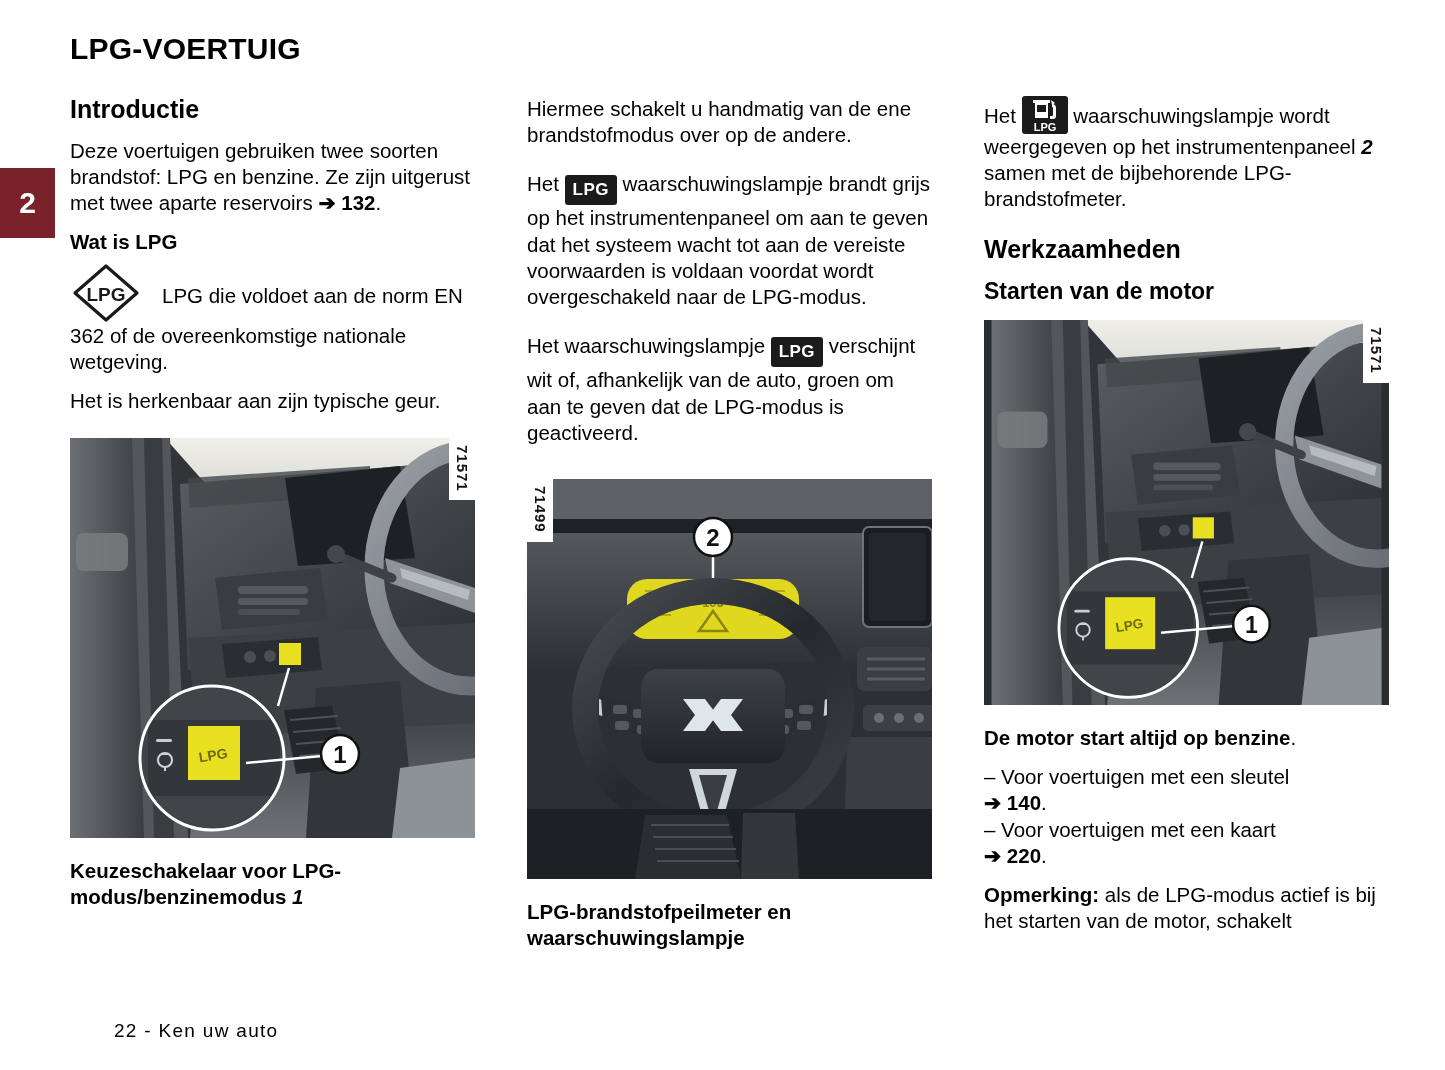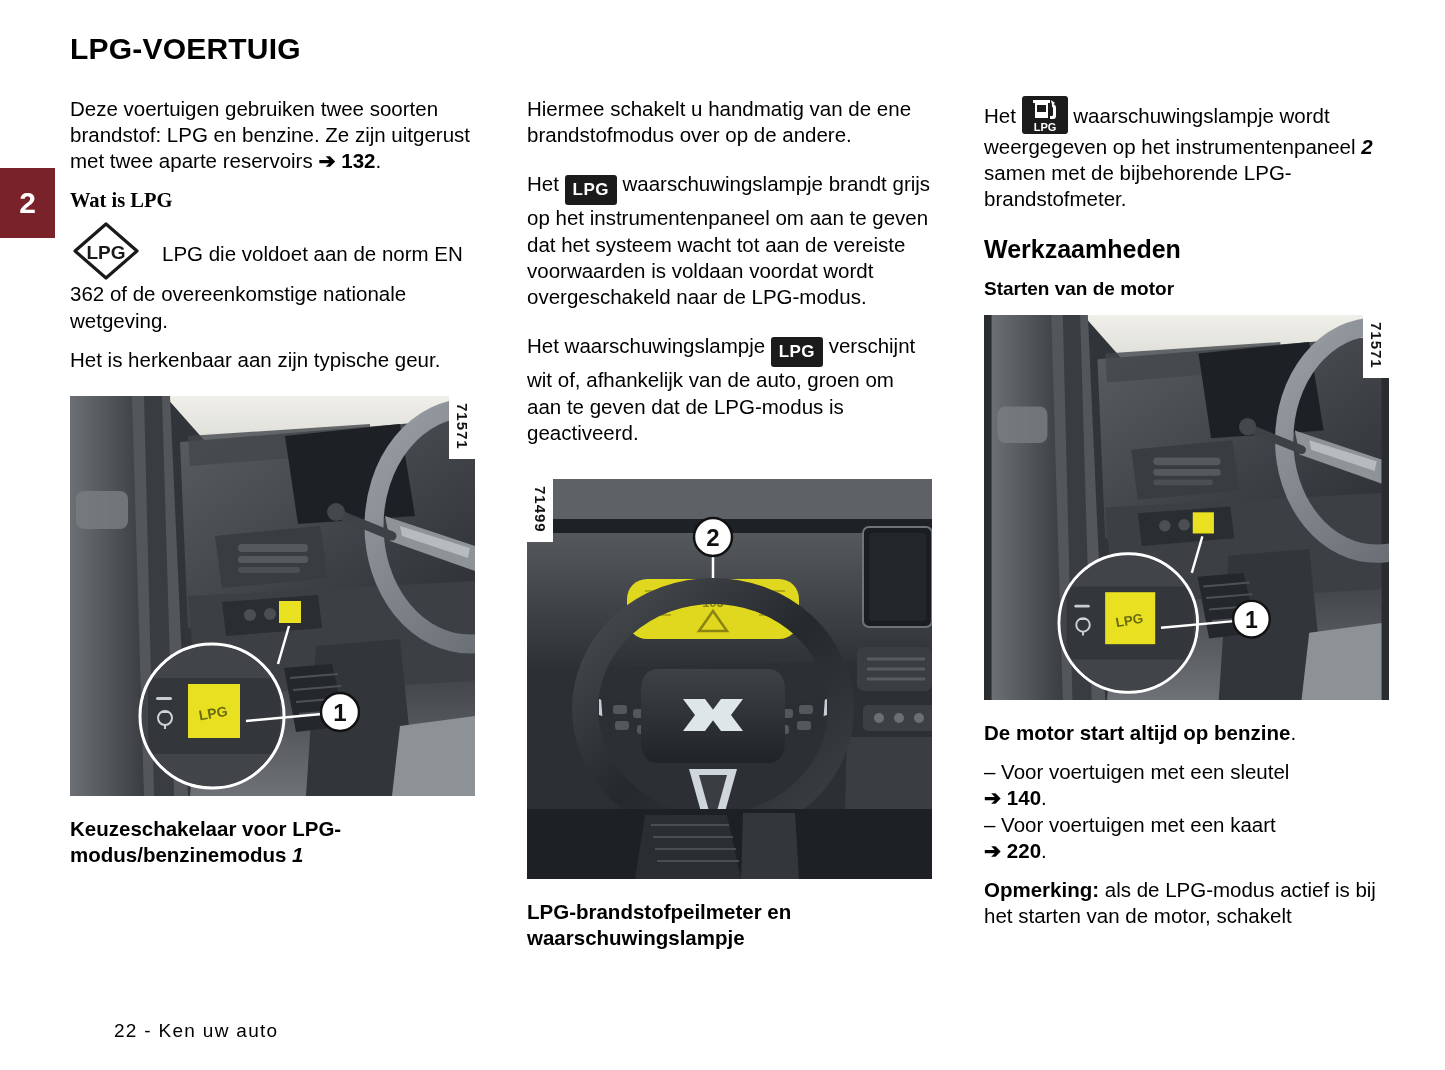--- a/index.html
+++ b/index.html
@@ -65,24 +65,23 @@
     font-size: 25px;
     font-weight: 700;
     margin: 0 0 14px 0;
     line-height: 1.1;
   }
   h3.sub {
     font-size: 20.5px;
     font-weight: 700;
     margin: 0 0 8px 0;
     line-height: 1.25;
-    font-family: Liberation Serif, serif;
   }
   h3.sub2 {
-    font-size: 19px;
+    font-size: 23px;
     font-weight: 700;
     margin: 2px 0 14px 0;
     line-height: 1.25;
   }
   .b { font-weight: 700; }
   .i { font-style: italic; font-weight: 700; }
   .arrow { font-weight: 700; text-align: right; }
 
   
   .lpg-diamond {
@@ -167,20 +166,21 @@
 <div class="chapter-tab">
   <span>2</span>
 </div>
 
 <div class="page-title">LPG-VOERTUIG</div>
 
 <div class="cols">
 
   <div class="col">
 
+    <h2 class="sec">Introductie</h2>
 
     <p><span>Deze voertuigen gebruiken twee soorten brandstof: LPG en benzine. Ze zijn uitgerust met twee aparte reservoirs </span><span class="arrow">➔ 132</span><span>.</span></p>
 
     <h3 class="sub">Wat is LPG</h3>
 
     <p><span class="lpg-diamond"><svg width="72" height="60" viewBox="0 0 72 60">
             <path d="M36 3 L67 30 L36 57 L5 30 Z" fill="none" stroke="#1a1a1a" stroke-width="3.2" stroke-linejoin="round"></path>
             <text x="36" y="38" font-family="Liberation Sans, sans-serif" font-size="19" font-weight="700" fill="#1a1a1a" text-anchor="middle">LPG</text>
           </svg></span><span style="display:inline-block;width:14px"></span><span>LPG die voldoet aan de norm EN 362 of de overeenkomstige nationale wetgeving.</span></p>
 

